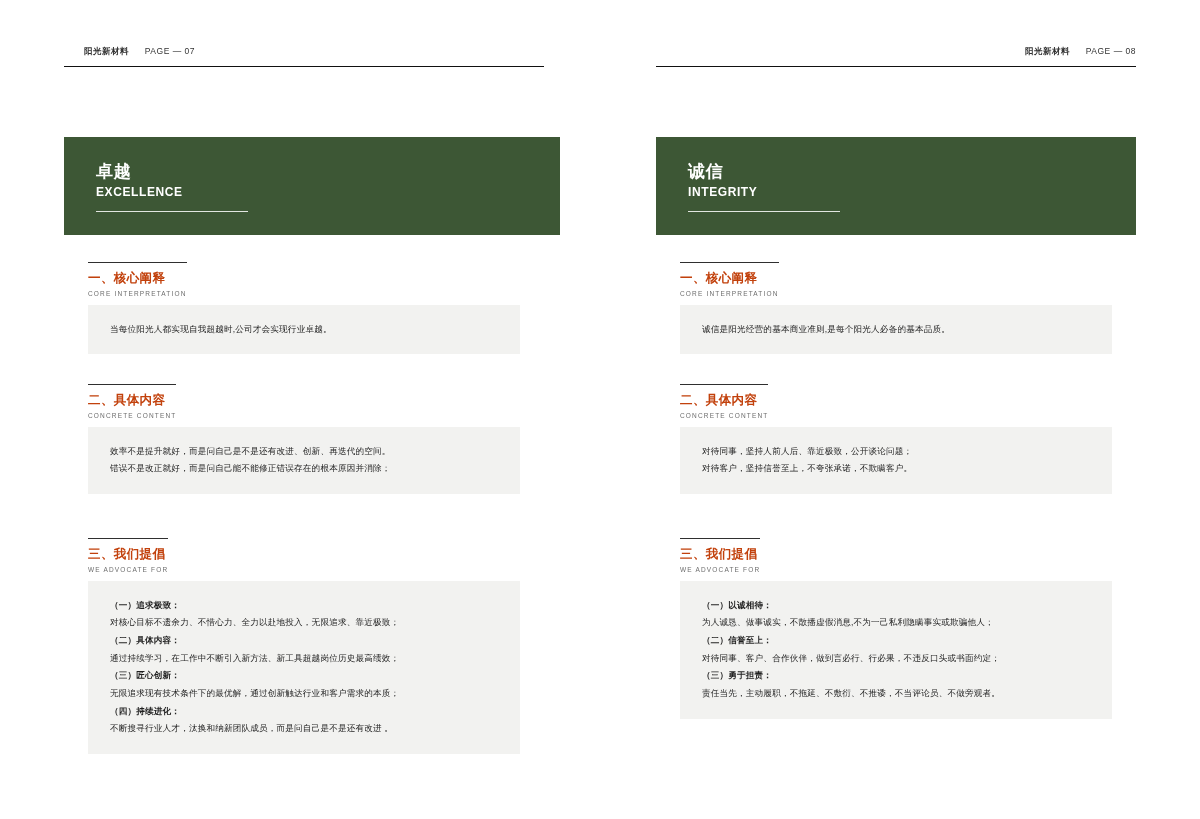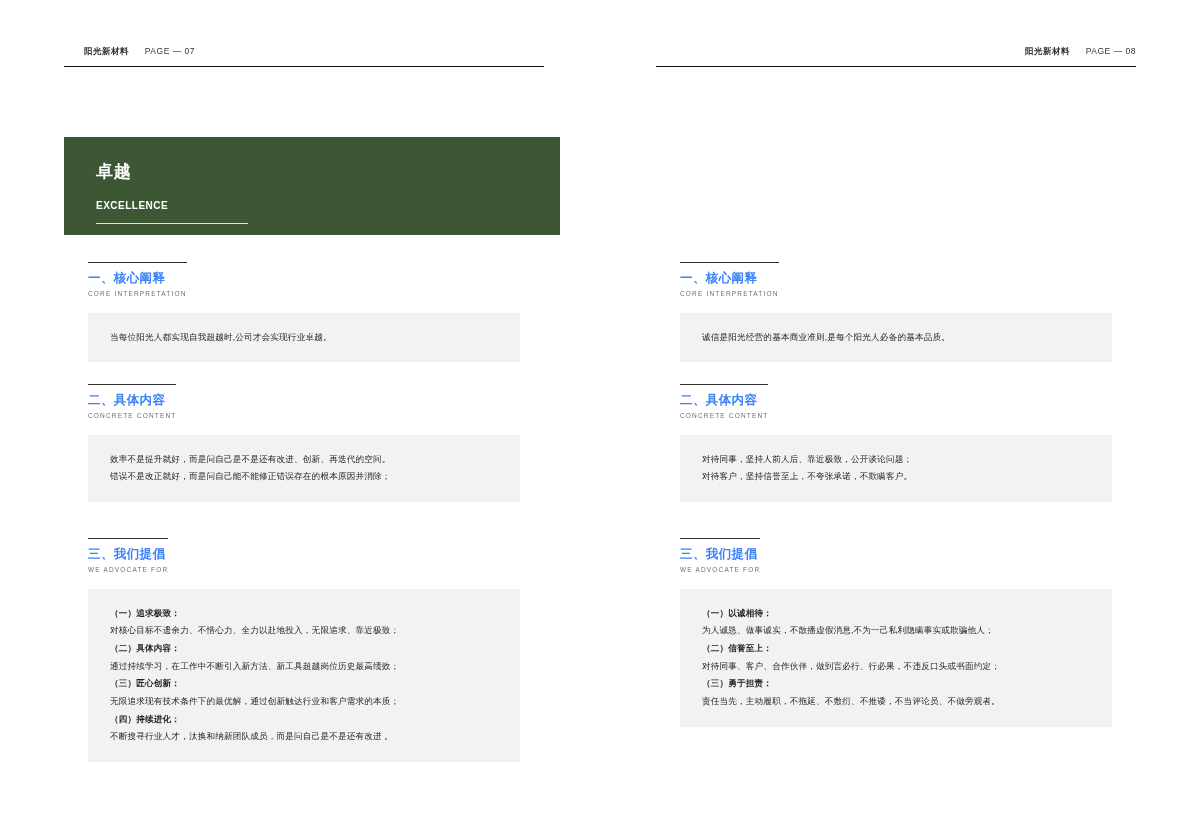--- a/index.html
+++ b/index.html
@@ -67,24 +67,24 @@
   }
   .banner-left { left: 64px; right: 40px; }
   .banner-right { left: 56px; right: 64px; }
   .banner-cn {
     font-size: 17px;
     font-weight: 700;
     letter-spacing: 0.04em;
     line-height: 1.25;
   }
   .banner-en {
-    font-size: 10px;
+    font-size: 12px;
     font-weight: 700;
     letter-spacing: 0.05em;
-    margin-top: 18px;
+    margin-top: 3px;
     padding-bottom: 12px;
     display: inline-block;
   }
   .banner-underline {
     width: 152px;
     height: 1px;
     background: rgba(255,255,255,0.85);
   }
 
   
@@ -95,35 +95,35 @@
   .sec-right { left: 80px; right: 88px; }
 
   .sec-head {
     display: inline-block;
     padding-top: 7px;
     border-top: 1.5px solid #2f2f2f;
   }
   .sec-head-cn {
     font-size: 12.5px;
     font-weight: 700;
-    color: #3b82f6;
+    color: #c2410c;
     letter-spacing: 0.03em;
     line-height: 1.35;
   }
   .sec-head-en {
     font-size: 6.5px;
     color: #6d6d6d;
     letter-spacing: 0.18em;
     margin-top: 3px;
     text-transform: uppercase;
   }
 
   .panel {
     background: #f2f2f0;
-    margin-top: 13px;
+    margin-top: 5px;
     box-sizing: border-box;
     padding: 16px 22px;
   }
   .panel p {
     margin: 0;
     font-size: 8.6px;
     line-height: 2.05;
     color: #1f1f1f;
     letter-spacing: 0.02em;
   }
@@ -201,20 +201,25 @@
 
     <div class="run-head run-head-right">
       <span class="ph-brand">阳光新材料</span>
       <span class="ph-sep"></span>
       <span>PAGE</span>
       <span>—</span>
       <span>08</span>
     </div>
     <div class="rule rule-right"></div>
 
+    <div class="banner banner-right">
+      <div class="banner-cn">诚信</div>
+      <div class="banner-en">INTEGRITY</div>
+      <div class="banner-underline"></div>
+    </div>
 
     <div class="section sec-right sec1">
       <div class="sec-head">
         <div class="sec-head-cn">一、核心阐释</div>
         <div class="sec-head-en">CORE INTERPRETATION</div>
       </div>
       <div class="panel">
         <p>诚信是阳光经营的基本商业准则,是每个阳光人必备的基本品质。</p>
       </div>
     </div>

